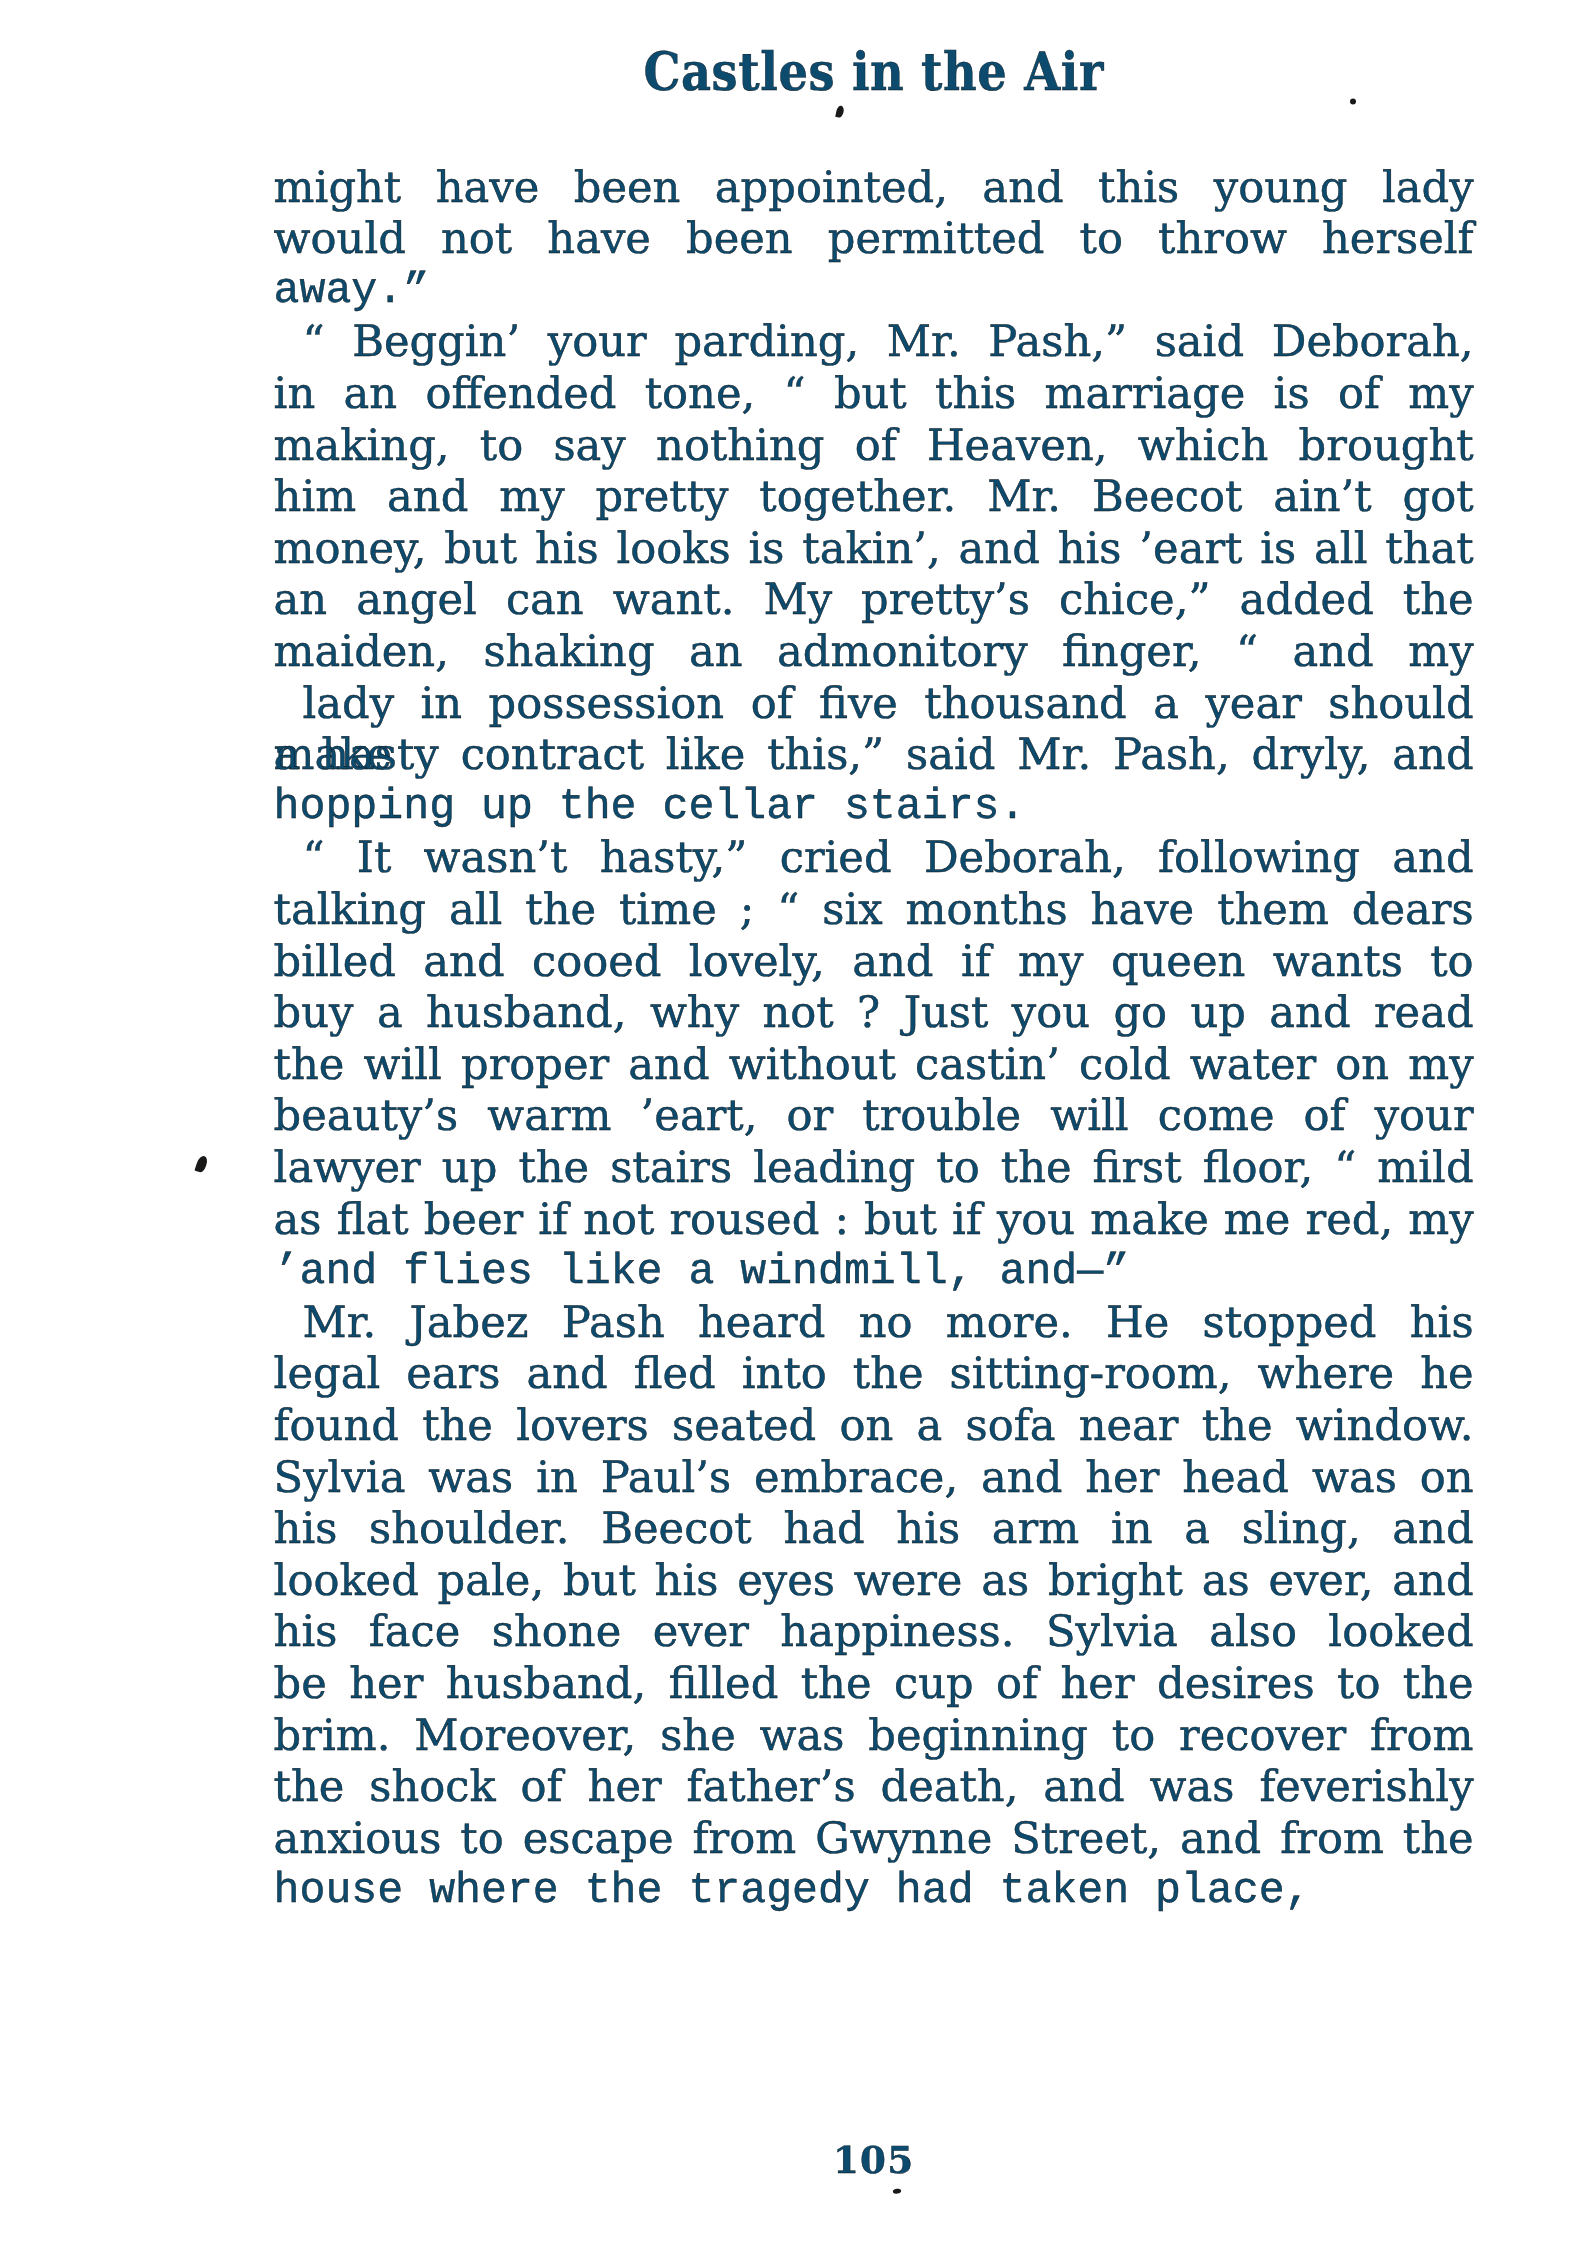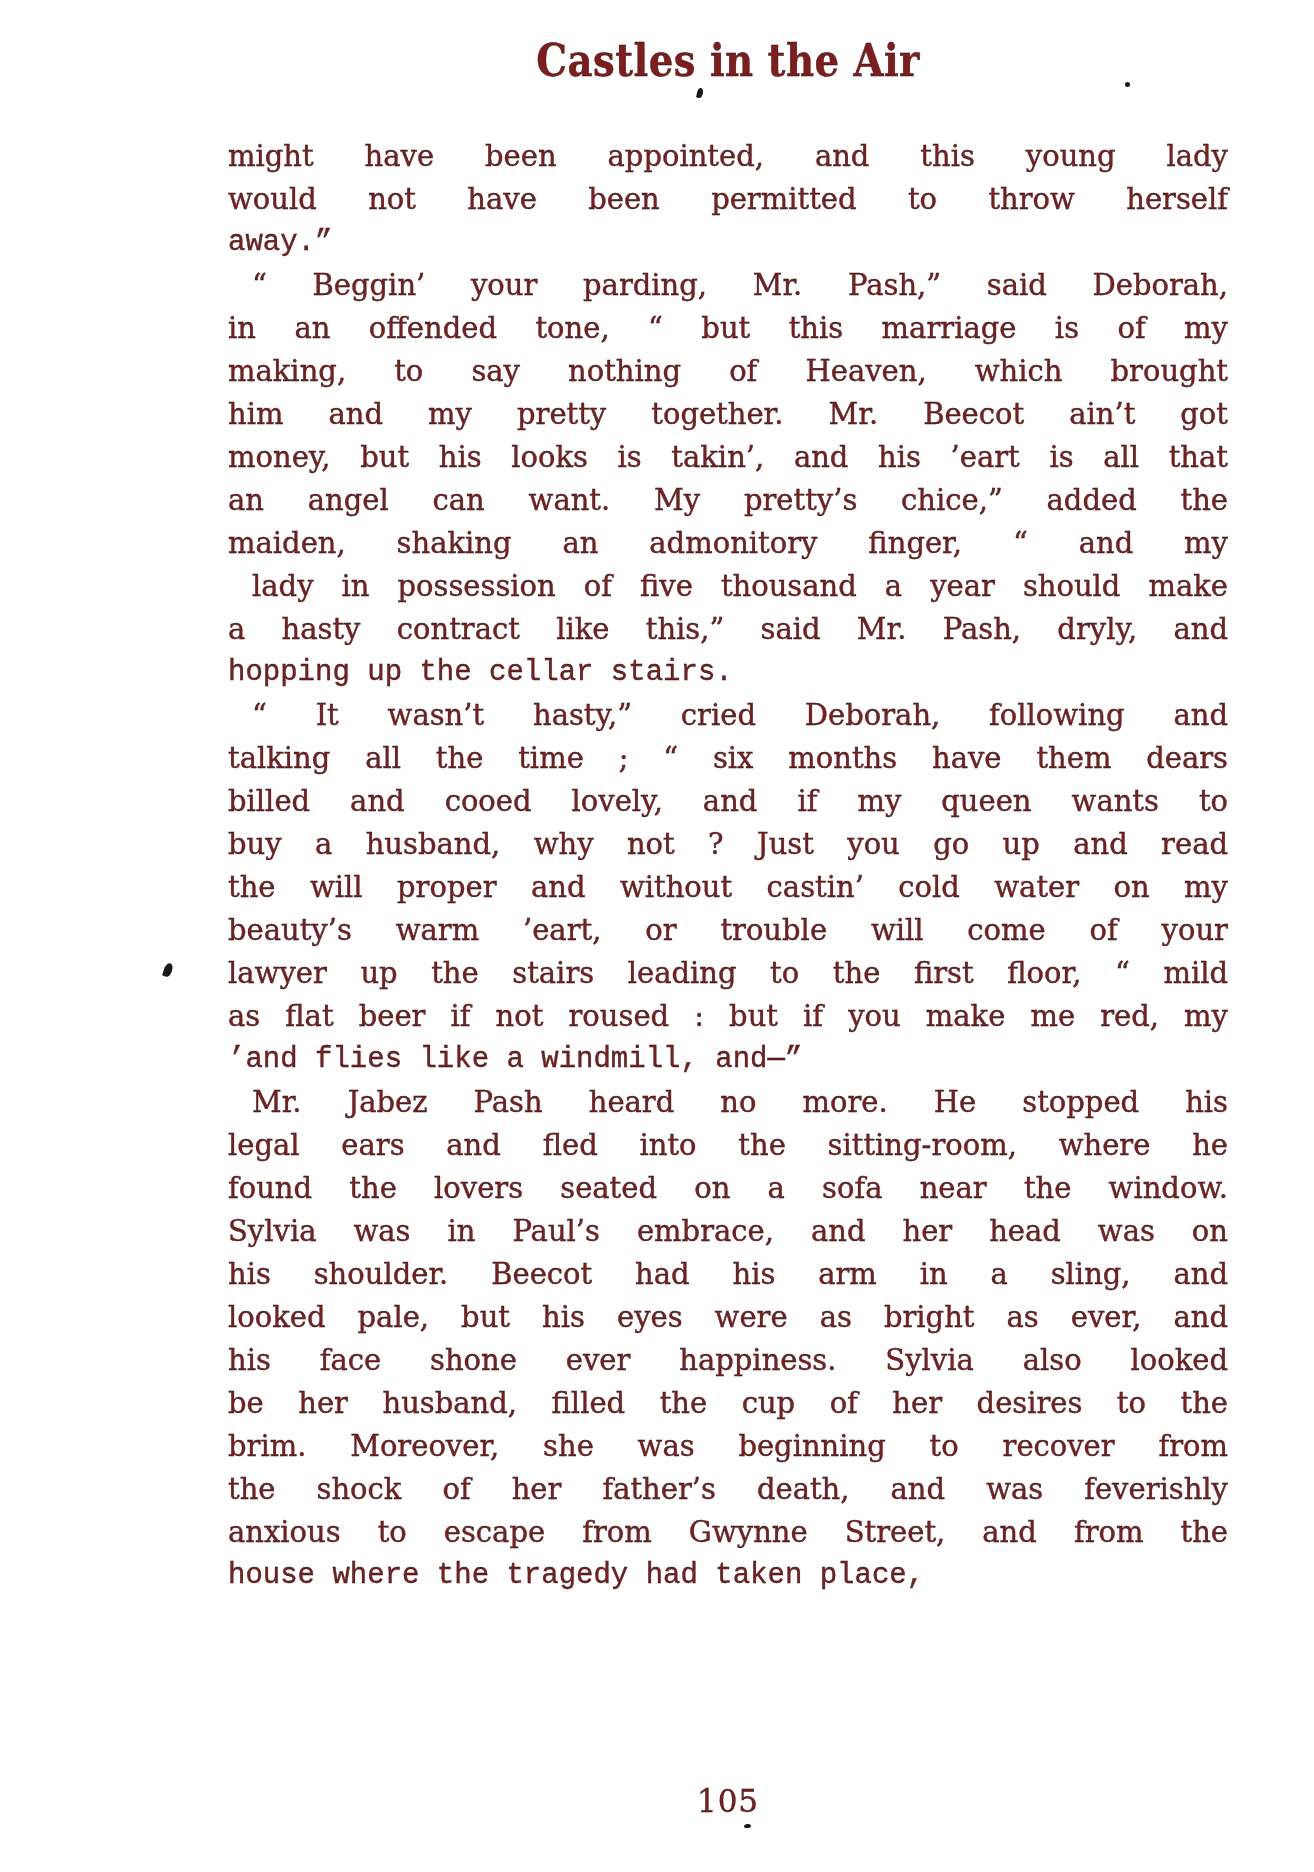--- a/index.html
+++ b/index.html
@@ -7,21 +7,21 @@
     padding: 0;
     background: #e8e8e8;
   }
   .page {
     position: relative;
     width: 1314px;
     height: 1872px;
     background: #ffffff;
     overflow: hidden;
     font-family: "DejaVu Serif", "Liberation Serif", serif;
-    color: #7f1d1d;
+    color: #0c4a6e;
     -webkit-text-stroke: 0.35px #121110;
   }
   .title {
     position: absolute;
     top: 35px;
     left: 228px;
     width: 1000px;
     text-align: center;
     font-size: 44px;
     font-weight: bold;
@@ -32,21 +32,21 @@
     display: inline-block;
     transform: scaleX(0.88);
     transform-origin: center;
     letter-spacing: 0.5px;
   }
   .body-text {
     position: absolute;
     top: 135px;
     left: 228px;
     width: 1000px;
-    font-size: 29px;
+    font-size: 36px;
   }
   .paragraph { margin: 0; }
   .line {
     height: 43px;
     line-height: 43px;
     text-align: justify;
     text-align-last: justify;
     overflow: visible;
     white-space: normal;
   }
@@ -59,21 +59,21 @@
   }
   .page-number {
     position: absolute;
     top: 1783px;
     left: 228px;
     width: 1000px;
     text-align: center;
     font-size: 31px;
     line-height: 36px;
     letter-spacing: 1px;
-    font-weight: normal;
+    font-weight: bold;
   }
   
   .speck {
     position: absolute;
     background: #1a1917;
   }
   .speck.title-comma {
     left: 697px; top: 88px; width: 6px; height: 10px;
     border-radius: 60% 60% 60% 0;
     transform: rotate(12deg);

